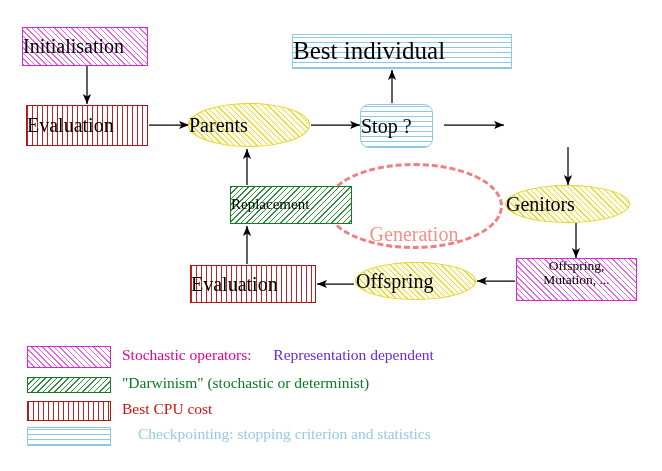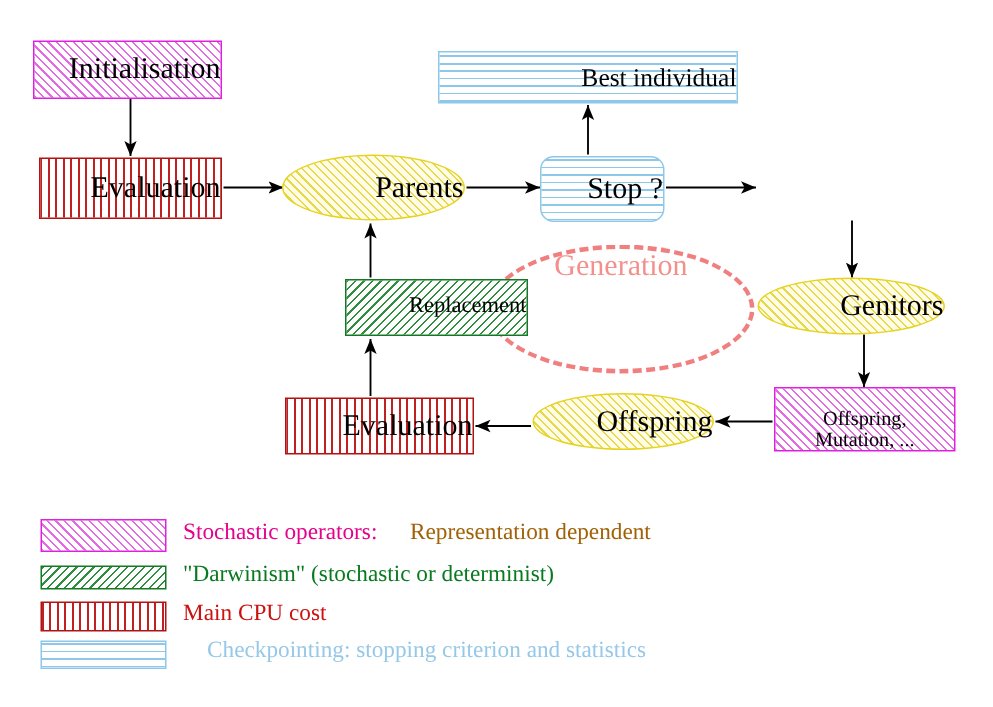--- a/index.html
+++ b/index.html
@@ -2,21 +2,21 @@
 <html><head>
 <meta charset="utf-8">
 <style>
   html,body{margin:0;padding:0;background:#fff;}
   body{width:662px;height:471px;position:relative;overflow:hidden;
        font-family:"Liberation Serif","DejaVu Serif",serif;}
   #stage{position:absolute;left:0;top:0;width:662px;height:471px;}
   svg#wires{position:absolute;left:0;top:0;width:662px;height:471px;pointer-events:none;}
 
   .node{position:absolute;box-sizing:border-box;display:flex;align-items:center;
-        justify-content:flex-end;text-align:center;color:#000;z-index:3;}
+        justify-content:flex-start;text-align:center;color:#000;z-index:3;}
   .node span{position:relative;z-index:4;line-height:1.05;}
 
   
   .fill-magenta{
      background-color:#ffffff;
      background-image:repeating-linear-gradient(45deg,
         #e46ae4 0px,#e46ae4 1px,#ffffff 1px,#ffffff 4px);
      border:1.5px solid #e020e0;}
   .fill-green{
      background-color:#ffffff;
@@ -36,30 +36,30 @@
   .fill-yellow{
      background-color:#fffde0;
      background-image:repeating-linear-gradient(45deg,
         #e8d94a 0px,#e8d94a 1px,#fffde8 1px,#fffde8 4px);
      border:1.5px solid #e6d21f;}
 
   .ellipse{border-radius:50%;}
   .rounded{border-radius:9px;}
 
   .dashed-gen{position:absolute;border:3.5px dashed #f08080;border-radius:50%;
-     background:transparent;z-index:2;display:flex;align-items:flex-start;
+     background:transparent;z-index:2;display:flex;align-items:flex-end;
      justify-content:center;}
   .dashed-gen span{color:#f4908c;}
 
   
   #legend{position:absolute;left:0;top:336px;width:662px;height:135px;z-index:5;}
   .lg-row{position:absolute;left:0;width:662px;height:30px;}
   .lg-sw{position:absolute;left:27px;width:84px;box-sizing:border-box;}
   .lg-tx{position:absolute;left:122px;white-space:nowrap;font-size:15.5px;}
-  .c-magenta{color:#e6008c;} .c-yellow{color:#a16207;}
+  .c-magenta{color:#e6008c;} .c-yellow{color:#6d28d9;}
   .c-green{color:#0a7a20;}   .c-red{color:#cc1111;}
   .c-blue{color:#96c8e8;margin-left:16px;}
 </style>
 </head>
 <body>
 
 <div id="stage">
 
   <svg id="wires" viewBox="0 0 662 471" xmlns="http://www.w3.org/2000/svg">
     <defs>
@@ -98,25 +98,25 @@
   </div>
 
   <div class="node fill-red" style="left:26px;top:105px;width:122px;height:41px;font-size:20px;">
     <span>Evaluation</span>
   </div>
 
   <div class="node fill-yellow ellipse" style="left:188px;top:103px;width:122px;height:44px;font-size:20px;">
     <span>Parents</span>
   </div>
 
-  <div class="node fill-blue rounded" style="left:360px;top:104px;width:83px;height:44px;font-size:20px;">
+  <div class="node fill-blue rounded" style="left:360px;top:104px;width:73px;height:44px;font-size:20px;">
     <span>Stop ?</span>
   </div>
 
-  <div class="node fill-blue" style="left:292px;top:34px;width:200px;height:35px;font-size:17px;">
+  <div class="node fill-blue" style="left:292px;top:34px;width:220px;height:35px;font-size:25px;">
     <span>Best individual</span>
   </div>
 
 
   <div class="node fill-yellow ellipse" style="left:505px;top:185px;width:125px;height:38px;font-size:20px;">
     <span>Genitors</span>
   </div>
 
   <div class="node fill-magenta" style="left:516px;top:258px;width:121px;height:43px;font-size:13.5px;flex-direction:column;">
     <span>Offspring,</span>
@@ -150,21 +150,21 @@
       </div>
     </div>
 
     <div class="lg-row" style="top:38px;">
       <div class="lg-sw fill-green" style="top:3px;height:16px;"></div>
       <div class="lg-tx c-green" style="top:0px;">"Darwinism" (stochastic or determinist)</div>
     </div>
 
     <div class="lg-row" style="top:62px;">
       <div class="lg-sw fill-red" style="top:3px;height:20px;"></div>
-      <div class="lg-tx c-red" style="top:2px;">Main CPU cost</div>
+      <div class="lg-tx c-red" style="top:2px;">Best CPU cost</div>
     </div>
 
     <div class="lg-row" style="top:88px;">
       <div class="lg-sw fill-blue" style="top:3px;height:19px;"></div>
       <div class="lg-tx c-blue" style="top:1px;">Checkpointing: stopping criterion and statistics</div>
     </div>
 
   </div>
 </div>
 

